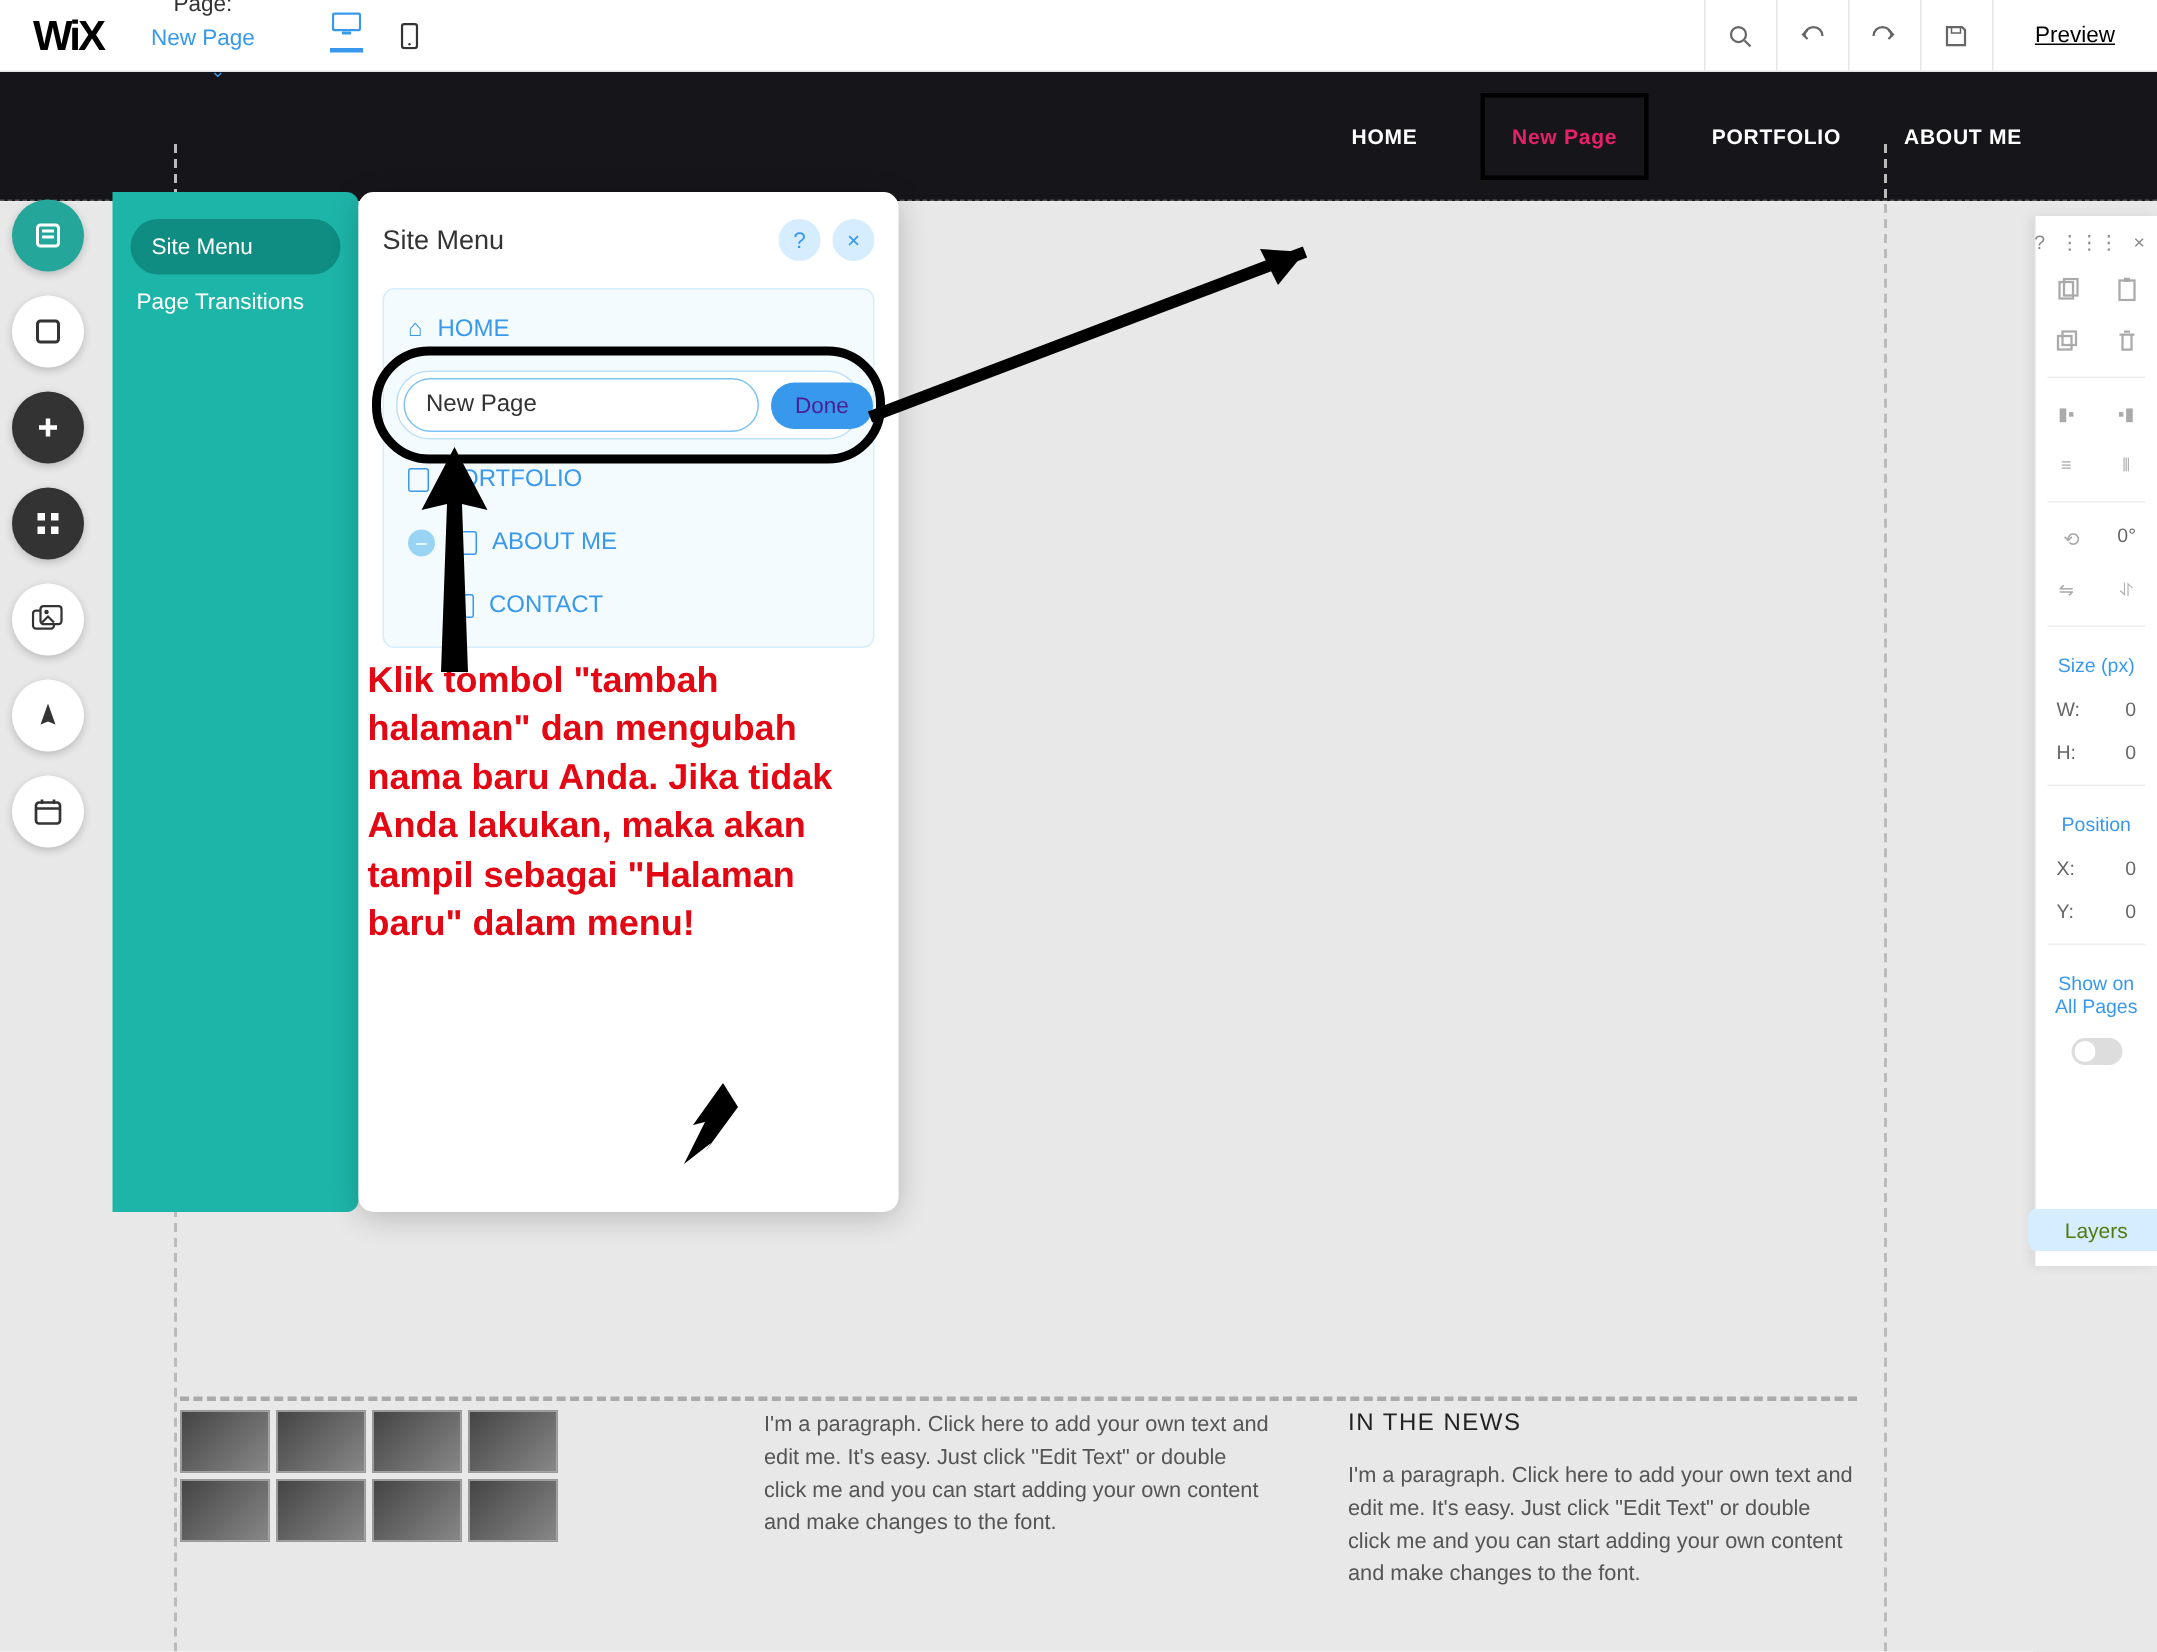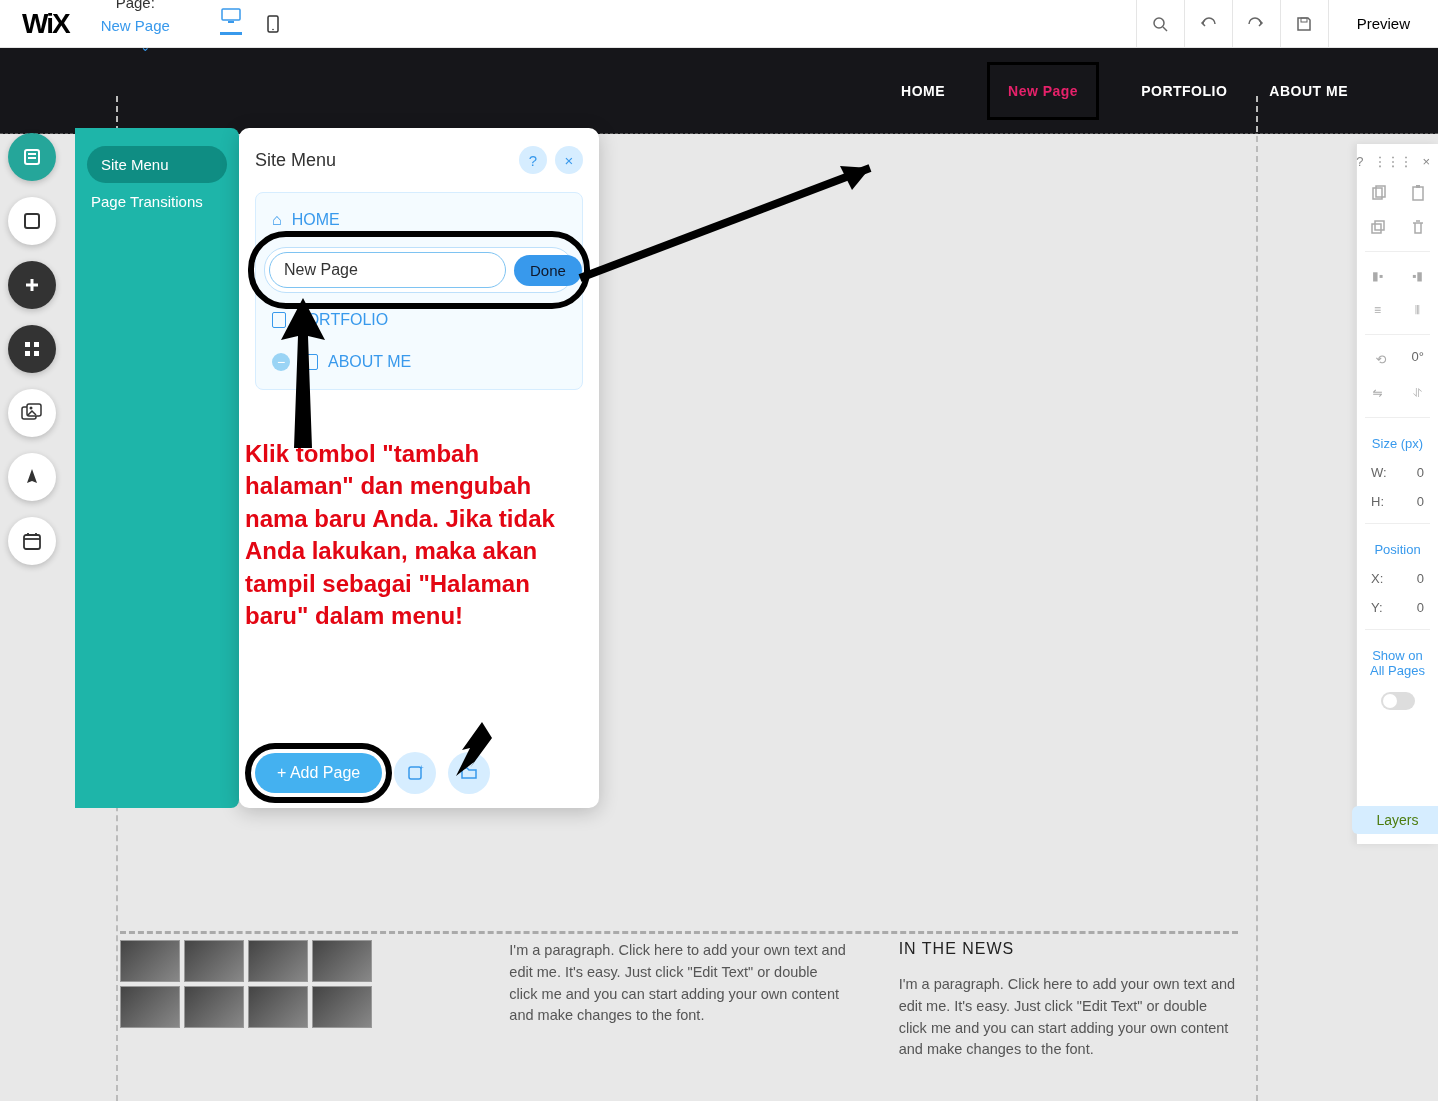--- a/index.html
+++ b/index.html
@@ -10,21 +10,21 @@
 .logo { font-size: 28px; font-weight: 900; letter-spacing: -2px; padding: 0 22px; font-family: Arial Black, Arial; }
 .page-selector { display: flex; align-items: center; gap: 6px; padding: 0 20px 0 10px; font-size: 15px; flex-direction: column; }
 .page-label { color: #333; }
 .page-name { color: #3899ec; }
 .chevron { color: #3899ec; font-size: 12px; padding-left: 20px; }
 .device-icons { display: flex; gap: 20px; padding: 0 30px; align-items: center; }
 .device { width: 22px; height: 22px; display: flex; align-items: center; justify-content: center; }
 .desktop-icon { border-bottom: 3px solid #3899ec; padding-bottom: 13px; }
 .menu-items { display: flex; gap: 35px; padding: 0 25px; font-size: 15px; color: #333; }
 .menu-item { cursor: pointer; }
-.top-actions { display: flex; align-items: flex-start; margin-left: auto; }
+.top-actions { display: flex; align-items: flex-start; margin-left: auto; text-decoration: underline; }
 .action-btn { width: 48px; height: 48px; display: flex; align-items: center; justify-content: center; border-left: 1px solid #e5e5e5; color: #666; cursor: pointer; }
 .preview-btn { padding: 0 28px; font-size: 15px; border-left: 1px solid #e5e5e5; height: 48px; display: flex; align-items: center; cursor: pointer; }
 
 
 .stage { position: relative; background: #e8e8e8; height: calc(1101px - 48px); }
 .site-header { background: #16161a; height: 86px; display: flex; align-items: center; justify-content: flex-end; padding-right: 90px; gap: 42px; border-bottom: 1px dashed #555; }
 .nav-link { color: #fff; font-size: 14px; font-weight: 700; letter-spacing: 0.5px; }
 .nav-active { color: #e6216a; }
 .nav-highlight { border: 3px solid #000; padding: 18px 18px; }
 
@@ -43,21 +43,21 @@
 .panel-header { display: flex; align-items: center; justify-content: space-between; margin-bottom: 18px; }
 .panel-title { font-size: 18px; color: #333; }
 .panel-actions { display: flex; gap: 8px; }
 .circle-btn { width: 28px; height: 28px; border-radius: 50%; background: #d6edff; color: #3899ec; display: flex; align-items: center; justify-content: center; font-size: 15px; cursor: pointer; }
 .menu-list { background: #f4fbff; border: 1px solid #d6edff; border-radius: 8px; padding: 6px; }
 .menu-row { display: flex; align-items: center; gap: 10px; padding: 12px 10px; font-size: 16px; color: #3899ec; cursor: pointer; }
 .menu-row .pg-icon { width: 14px; height: 16px; border: 1.5px solid #3899ec; border-radius: 2px; display: inline-block; }
 .edit-row { background: #fff; border: 1px solid #bde0fb; border-radius: 22px; margin: 6px 2px; padding: 4px 6px 4px 4px; display: flex; align-items: center; gap: 8px; }
 .edit-row.highlight-box { outline: 6px solid #000; outline-offset: 10px; }
 .edit-input { flex: 1; border: 1px solid #7ec3f2; border-radius: 18px; padding: 8px 14px; font-size: 16px; color: #333; outline: none; }
-.done-btn { background: #3899ec; color: #0f172a; border-radius: 16px; padding: 7px 16px; font-size: 15px; cursor: pointer; }
+.done-btn { background: #3899ec; color: #4c1d95; border-radius: 16px; padding: 7px 16px; font-size: 15px; cursor: pointer; }
 .sub-row { padding-left: 40px; }
 .collapse-btn { width: 18px; height: 18px; border-radius: 50%; background: #9ad4f5; color: #fff; display: inline-flex; align-items: center; justify-content: center; font-size: 14px; margin-right: 4px; }
 
 .annotation { position: absolute; left: 245px; top: 390px; width: 340px; color: #e30613; font-size: 24px; font-weight: 700; line-height: 1.35; z-index: 170; }
 
 .panel-footer { position: absolute; bottom: 14px; left: 16px; right: 16px; display: flex; gap: 12px; align-items: center; }
 .add-page-btn { background: #44b1f0; color: #fff; border-radius: 22px; padding: 11px 22px; font-size: 16px; cursor: pointer; outline: 6px solid #000; outline-offset: 4px; }
 .ghost-circle { width: 42px; height: 42px; border-radius: 50%; background: #d6edff; display: flex; align-items: center; justify-content: center; color: #3899ec; cursor: pointer; }
 
 
@@ -230,33 +230,23 @@
       </div>
       <div class="menu-row">
         <span class="pg-icon"></span>
         <span>PORTFOLIO</span>
       </div>
       <div class="menu-row">
         <span class="collapse-btn">−</span>
         <span class="pg-icon"></span>
         <span>ABOUT ME</span>
       </div>
-    </div>
-    <div class="panel-footer">
-      <div class="add-page-btn">+ Add Page</div>
-      <div class="ghost-circle">
-        <svg width="18" height="18" viewBox="0 0 18 18">
-            <rect x="3" y="3" width="12" height="12" rx="2" fill="none" stroke="#3899ec" stroke-width="1.5"></rect>
-            <text x="13" y="6" font-size="8" fill="#3899ec">+</text>
-          </svg>
-      </div>
-      <div class="ghost-circle">
-        <svg width="18" height="16" viewBox="0 0 18 16">
-            <path d="M2 3 H7 L9 5 H16 V13 H2 Z" fill="none" stroke="#3899ec" stroke-width="1.5"></path>
-          </svg>
+      <div class="menu-row sub-row">
+        <span class="pg-icon"></span>
+        <span>CONTACT</span>
       </div>
     </div>
   </div>
 
   <div class="annotation">Klik tombol "tambah halaman" dan mengubah nama baru Anda. Jika tidak Anda lakukan, maka akan tampil sebagai "Halaman baru" dalam menu!</div>
 
   <svg class="arrow1" viewBox="0 0 320 140">
     <line x1="10" y1="130" x2="300" y2="20" stroke="#000" stroke-width="8"></line>
     <polygon points="300,20 270,18 282,42" fill="#000"></polygon>
   </svg>

